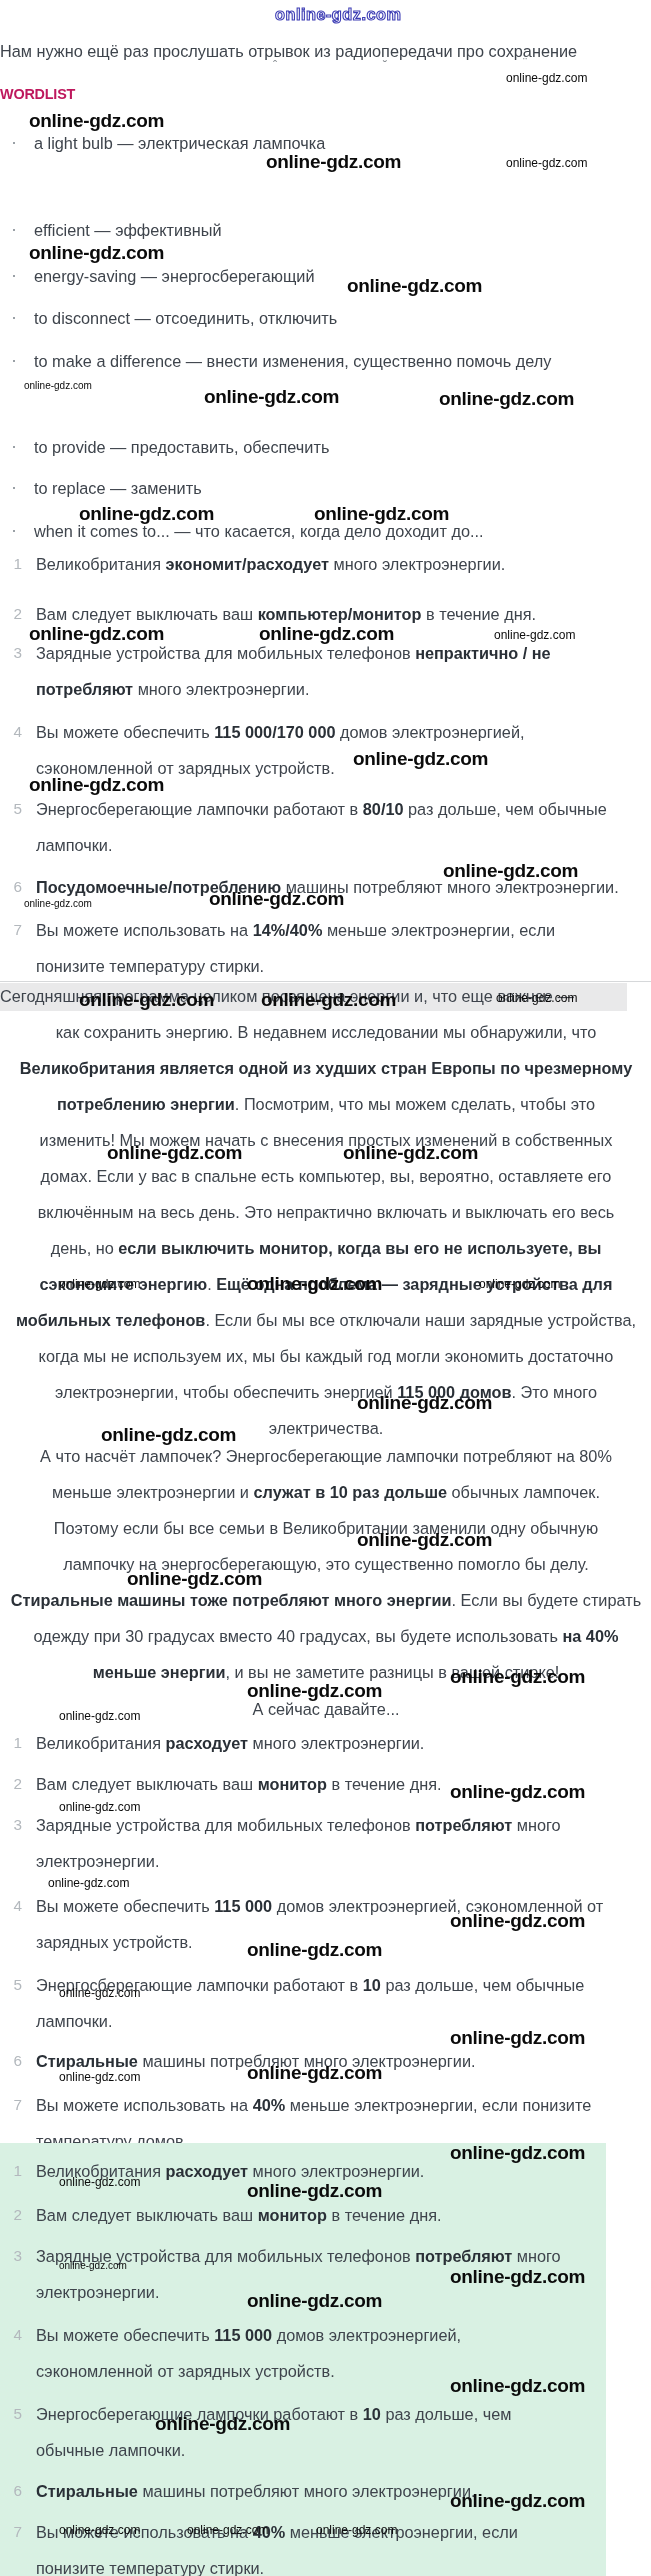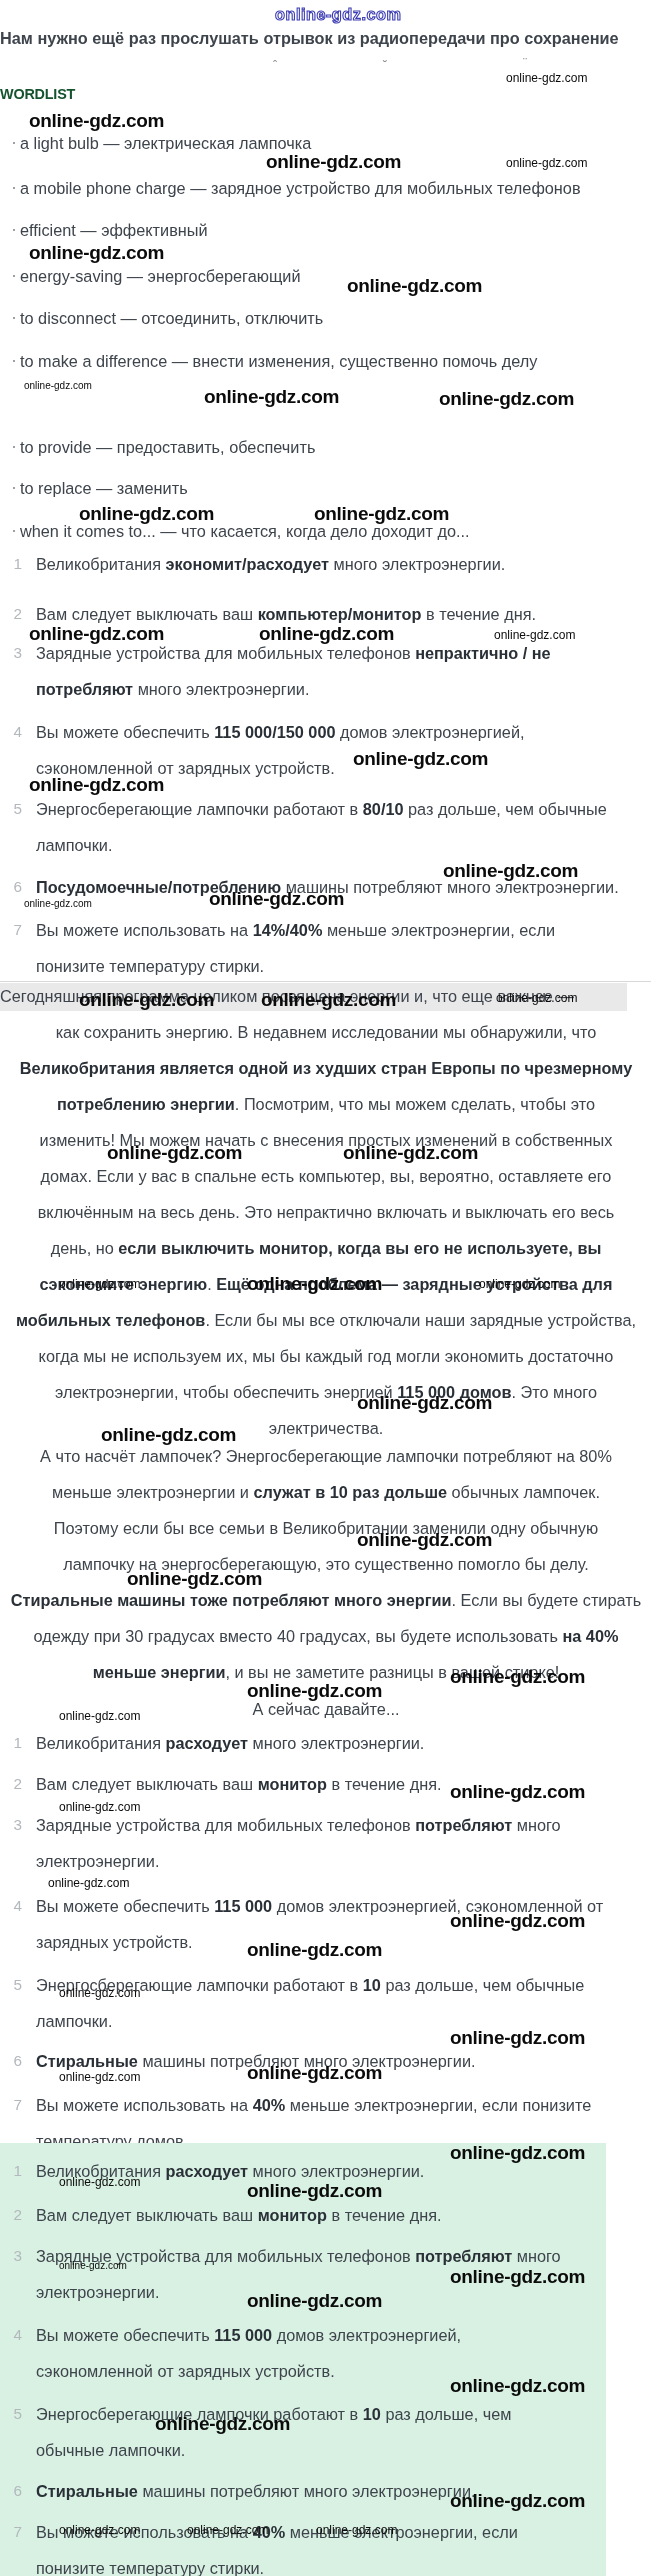--- a/index.html
+++ b/index.html
@@ -9,27 +9,27 @@
   
   .wm{position:absolute;color:#0b0b0b;white-space:nowrap;z-index:5;}
   .wm-lg{font-size:19px;font-weight:700;letter-spacing:-0.3px;}
   .wm-sm{font-size:12px;font-weight:500;}
   .wm-xs{font-size:10px;font-weight:400;}
   .wm-outline{font-size:16.3px;font-weight:700;color:transparent;
               -webkit-text-stroke:1.1px #3c3cb4;letter-spacing:0.5px;}
   @supports not ((-webkit-text-stroke:1px #000)){.wm-outline{color:#3c3cb4;}}
   
   .abs{position:absolute;left:0;}
-  .intro-line{top:27px;width:652px;line-height:23px;white-space:nowrap;font-weight:bold;}
+  .intro-line{top:40px;width:652px;line-height:23px;white-space:nowrap;}
   .remnant{position:absolute;color:#8a8f94;font-size:12.5px;}
-  .wordlist-title{top:86px;left:0;font-size:14.4px;font-weight:700;color:#14532d;letter-spacing:-0.2px;}
+  .wordlist-title{top:86px;left:0;font-size:14.4px;font-weight:700;color:#be185d;letter-spacing:-0.2px;}
   
   .wl{position:absolute;left:0;width:652px;line-height:23px;white-space:nowrap;}
   .wl .dot{position:absolute;left:12.5px;top:9.6px;width:2.9px;height:2.9px;background:#9aa0a6;}
-  .wl .wl-t{display:block;margin-left:20px;}
+  .wl .wl-t{display:block;margin-left:34px;}
   
   .stmt{position:absolute;left:0;width:652px;line-height:36px;}
   .stmt .num{position:absolute;left:13.4px;color:#b3b8bd;font-size:15.3px;}
   .stmt .body{display:block;margin-left:36px;white-space:nowrap;}
   .stmt .body b, .para b{color:#2a3037;font-weight:700;}
   
   .sep-line{position:absolute;left:0;top:981px;width:652px;height:1px;background:#d6d8da;}
   .hl-line{position:absolute;left:0;top:983px;white-space:nowrap;line-height:23px;}
   .hl-bg{display:inline-block;background:#e9e9ea;min-width:621px;padding:1.9px 5.8px 2.9px 0;}
   .para{position:absolute;left:0;width:652px;line-height:36px;white-space:nowrap;text-align:center;}
@@ -104,24 +104,20 @@
   <span class="remnant" style="left:273px;top:59px">ˆ</span>
   <span class="remnant" style="left:383px;top:59px">˘</span>
   <span class="remnant" style="left:523px;top:56px">¨</span>
 
   <div class="abs wordlist-title">WORDLIST</div>
 
   <div class="wl" style="top:132px">
       <span class="dot"></span>
       <span class="wl-t">a light bulb — электрическая лампочка</span>
     </div>
-  <div class="wl" style="top:177px">
-      <span class="dot"></span>
-      <span class="wl-t">a mobile phone charge — зарядное устройство для мобильных телефонов</span>
-    </div>
   <div class="wl" style="top:219px">
       <span class="dot"></span>
       <span class="wl-t">efficient — эффективный</span>
     </div>
   <div class="wl" style="top:307px">
       <span class="dot"></span>
       <span class="wl-t">to disconnect — отсоединить, отключить</span>
     </div>
   <div class="wl" style="top:265px">
       <span class="dot"></span>
@@ -151,21 +147,21 @@
   <div class="stmt" style="top:596px">
       <span class="num">2</span>
       <span class="body"><span>Вам следует выключать ваш </span><b>компьютер/монитор</b><span> в течение дня.</span></span>
     </div>
   <div class="stmt" style="top:635px">
       <span class="num">3</span>
       <span class="body"><span>Зарядные устройства для мобильных телефонов </span><b>непрактично / не</b><br><b>потребляют</b><span> много электроэнергии.</span></span>
     </div>
   <div class="stmt" style="top:714px">
       <span class="num">4</span>
-      <span class="body"><span>Вы можете обеспечить </span><b>115 000/150 000</b><span> домов электроэнергией,</span><br><span>сэкономленной от зарядных устройств.</span></span>
+      <span class="body"><span>Вы можете обеспечить </span><b>115 000/170 000</b><span> домов электроэнергией,</span><br><span>сэкономленной от зарядных устройств.</span></span>
     </div>
   <div class="stmt" style="top:791px">
       <span class="num">5</span>
       <span class="body"><span>Энергосберегающие лампочки работают в </span><b>80/10</b><span> раз дольше, чем обычные</span><br><span>лампочки.</span></span>
     </div>
   <div class="stmt" style="top:869px">
       <span class="num">6</span>
       <span class="body"><b>Посудомоечные/потреблению</b><span> машины потребляют много электроэнергии.</span></span>
     </div>
   <div class="stmt" style="top:912px">

